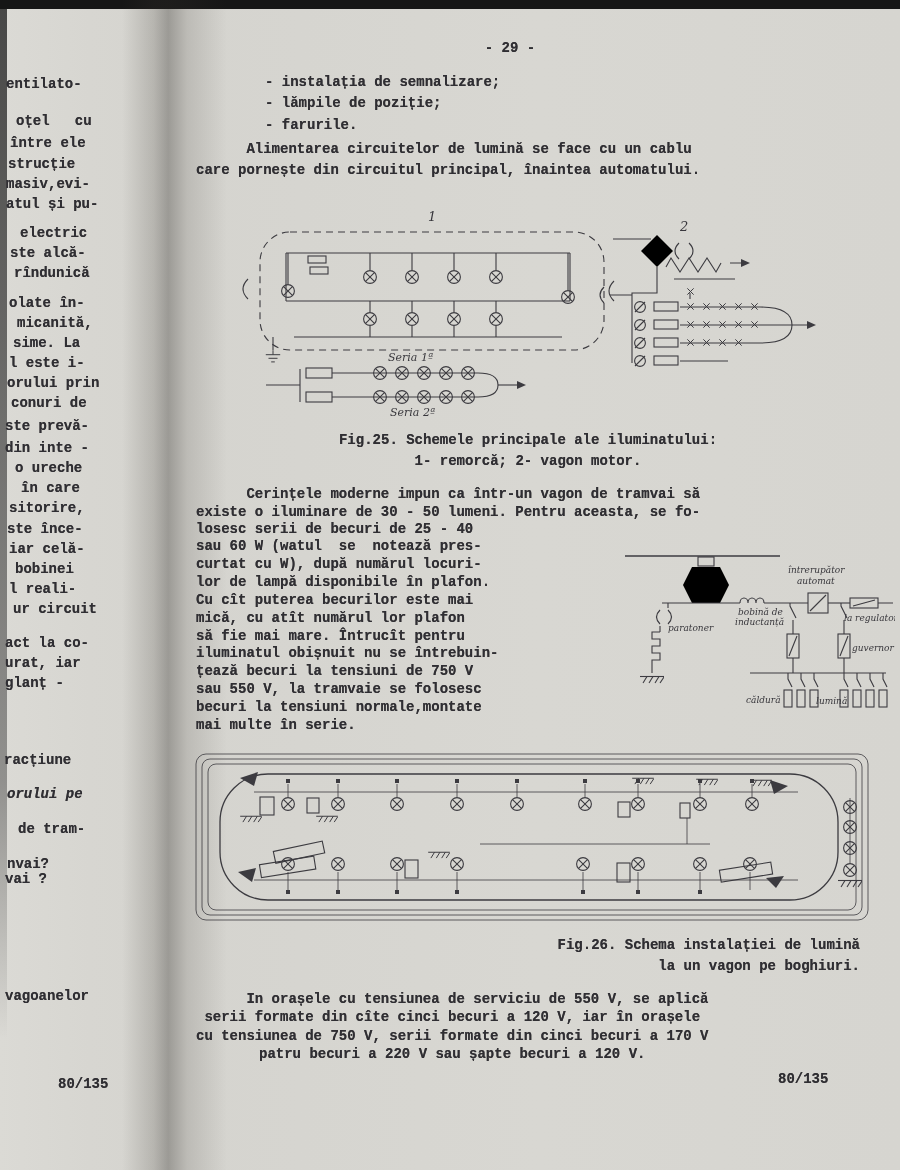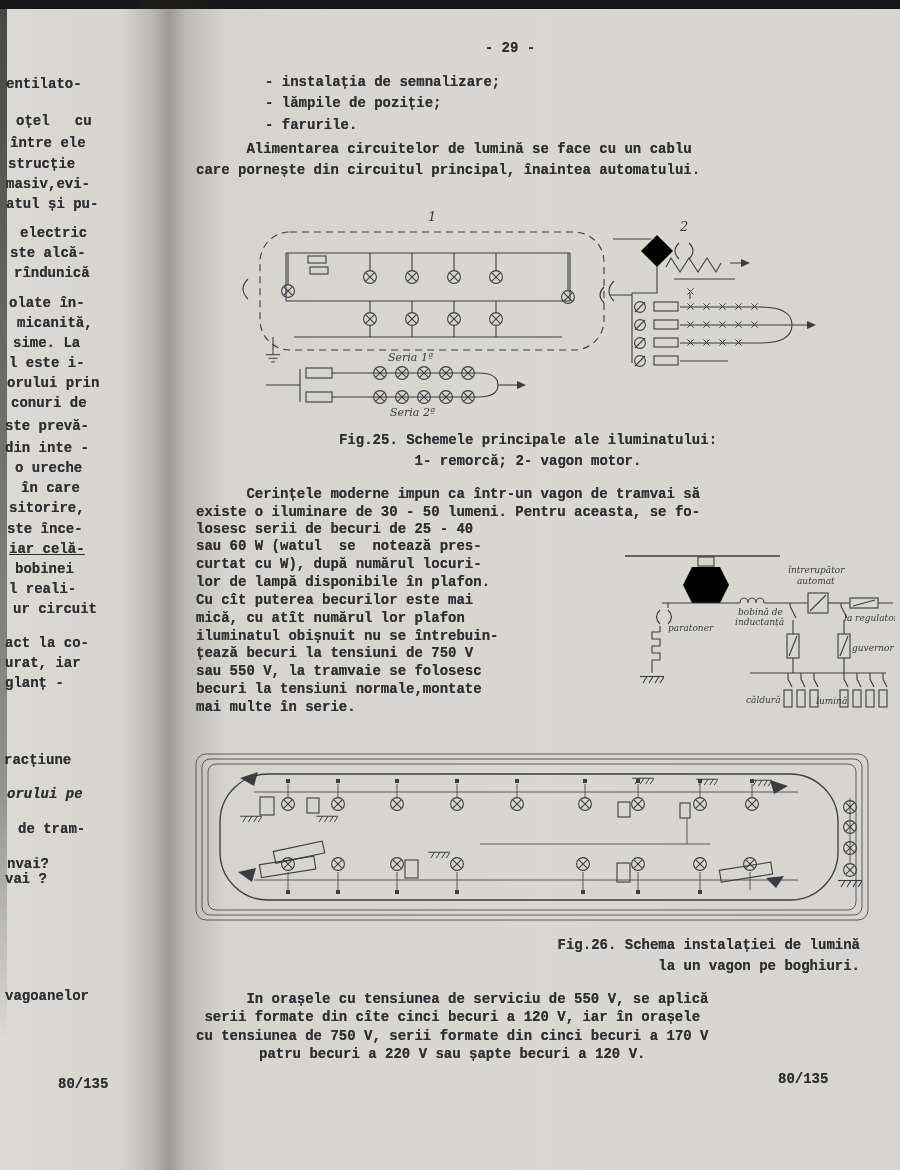--- a/index.html
+++ b/index.html
@@ -58,21 +58,21 @@
       <div class="ln" style="left: 9px; top: 335px;">sime. La</div>
       <div class="ln" style="left: 5px; top: 355px;">l este i-</div>
       <div class="ln" style="left: 3px; top: 375px;">orului prin</div>
       <div class="ln" style="left: 7px; top: 395px;">conuri de</div>
       <div class="ln" style="left: 1px; top: 418px;">ste prevă-</div>
       <div class="ln" style="left: 1px; top: 440px;">din inte -</div>
       <div class="ln" style="left: 11px; top: 460px;">o ureche</div>
       <div class="ln" style="left: 17px; top: 480px;">în care</div>
       <div class="ln" style="left: 5px; top: 500px;">sitorire,</div>
       <div class="ln" style="left: 3px; top: 521px;">ste înce-</div>
-      <div class="ln" style="left: 5px; top: 541px; text-decoration: underline;">iar celă-</div>
+      <div class="ln" style="left: 5px; top: 541px;">iar celă-</div>
       <div class="ln" style="left: 11px; top: 561px;">bobinei</div>
       <div class="ln" style="left: 5px; top: 581px;">l reali-</div>
       <div class="ln" style="left: 1px; top: 601px; padding-left: 8px;">ur circuit</div>
       <div class="ln" style="left: 1px; top: 635px;">act la co-</div>
       <div class="ln" style="left: 1px; top: 655px;">urat, iar</div>
       <div class="ln" style="left: 1px; top: 675px;">glanț -</div>
       <div class="ln" style="left: 0px; top: 752px;">racțiune</div>
       <div class="ln" style="left: 3px; top: 786px; font-style: italic;">orului pe</div>
       <div class="ln" style="left: 14px; top: 821px;">de tram-</div>
       <div class="ln" style="left: 3px; top: 856px;">nvai?</div>
@@ -228,20 +228,21 @@
       <div class="ln">existe o iluminare de 30 - 50 lumeni. Pentru aceasta, se fo-</div>
       <div class="ln">losesc serii de becuri de 25 - 40</div>
     </div>
 
   <div class="block tw ncol">
       <div class="ln">sau 60 W (watul  se  notează pres-</div>
       <div class="ln">curtat cu W), după numărul locuri-</div>
       <div class="ln">lor de lampă disponibile în plafon.</div>
       <div class="ln">Cu cît puterea becurilor este mai</div>
       <div class="ln">mică, cu atît numărul lor plafon</div>
+      <div class="ln">să fie mai mare. Întrucît pentru</div>
       <div class="ln">iluminatul obișnuit nu se întrebuin-</div>
       <div class="ln">țează becuri la tensiuni de 750 V</div>
       <div class="ln">sau 550 V, la tramvaie se folosesc</div>
       <div class="ln">becuri la tensiuni normale,montate</div>
       <div class="ln">mai multe în serie.</div>
     </div>
 
   <svg class="fig" style="left:620px;top:540px;" width="275" height="185" viewBox="0 0 275 185">
     <g>
       <path d="M5,16 H160" style="stroke-width:1.4"></path>

